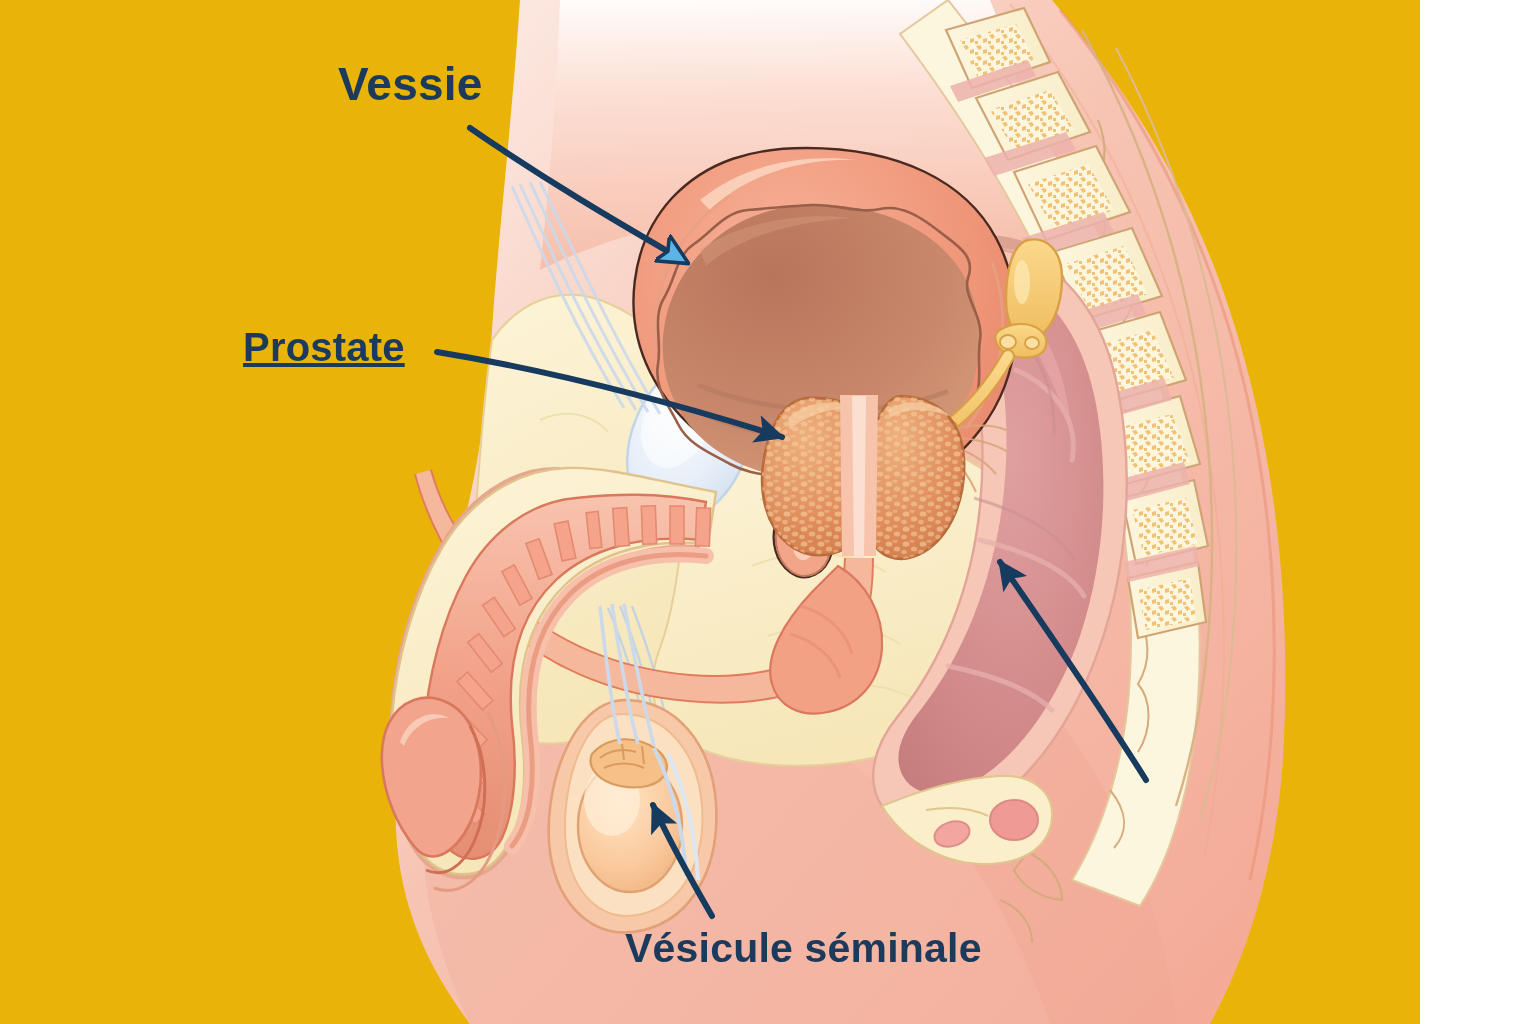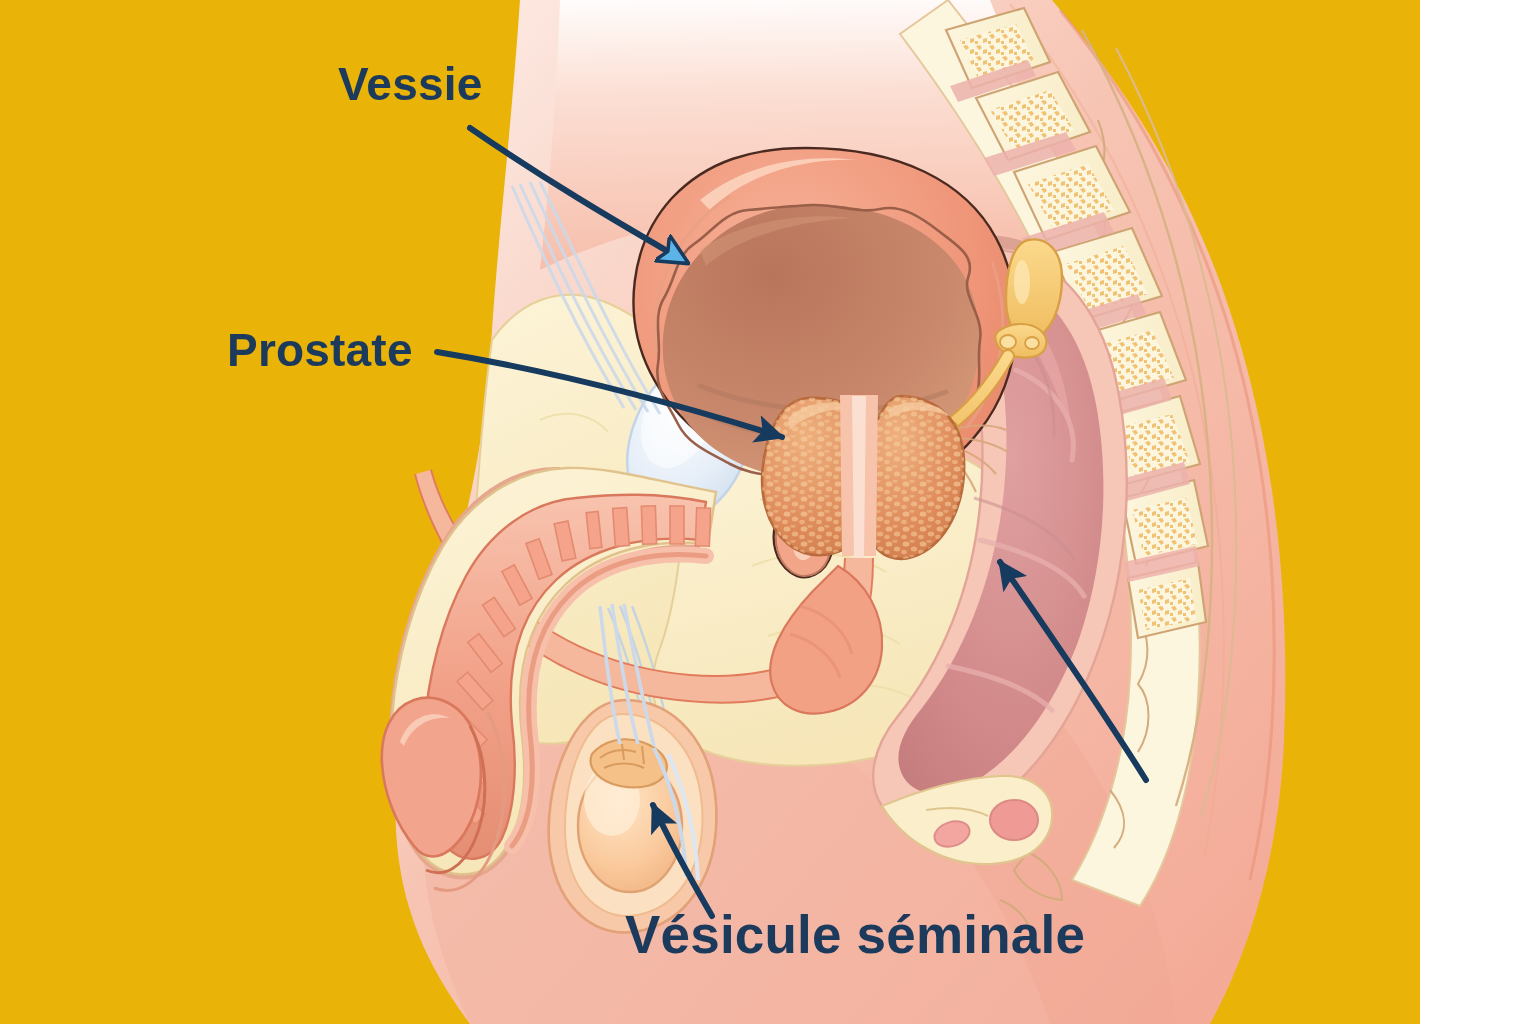--- a/index.html
+++ b/index.html
@@ -16,23 +16,23 @@
     position:absolute;
     font-family:"Liberation Sans", sans-serif;
     font-weight:700;
     color:#1b3a5c;
     white-space:nowrap;
     letter-spacing:.2px;
     line-height:1;
     user-select:none;
   }
   #lbl-vessie{left:338px;top:61px;font-size:46px;}
-  #lbl-prostate{left:227px;top:327px;font-size:46px;}
+  #lbl-prostate{left:243px;top:327px;font-size:40px;text-decoration:underline;}
   #lbl-rectum{left:1074px;top:791px;font-size:46px;}
-  #lbl-vesicule{left:625px;top:908px;font-size:53px;text-align:center;}
+  #lbl-vesicule{left:625px;top:928px;font-size:41px;text-align:center;}
 </style>
 </head>
 <body>
 
 <div id="stage">
 
   <svg id="art" viewBox="0 0 1536 1024" xmlns="http://www.w3.org/2000/svg">
     <defs>
       <linearGradient id="gSkin" x1="0" y1="0" x2="1" y2="1">
         <stop offset="0" stop-color="#fdeee8"></stop>

